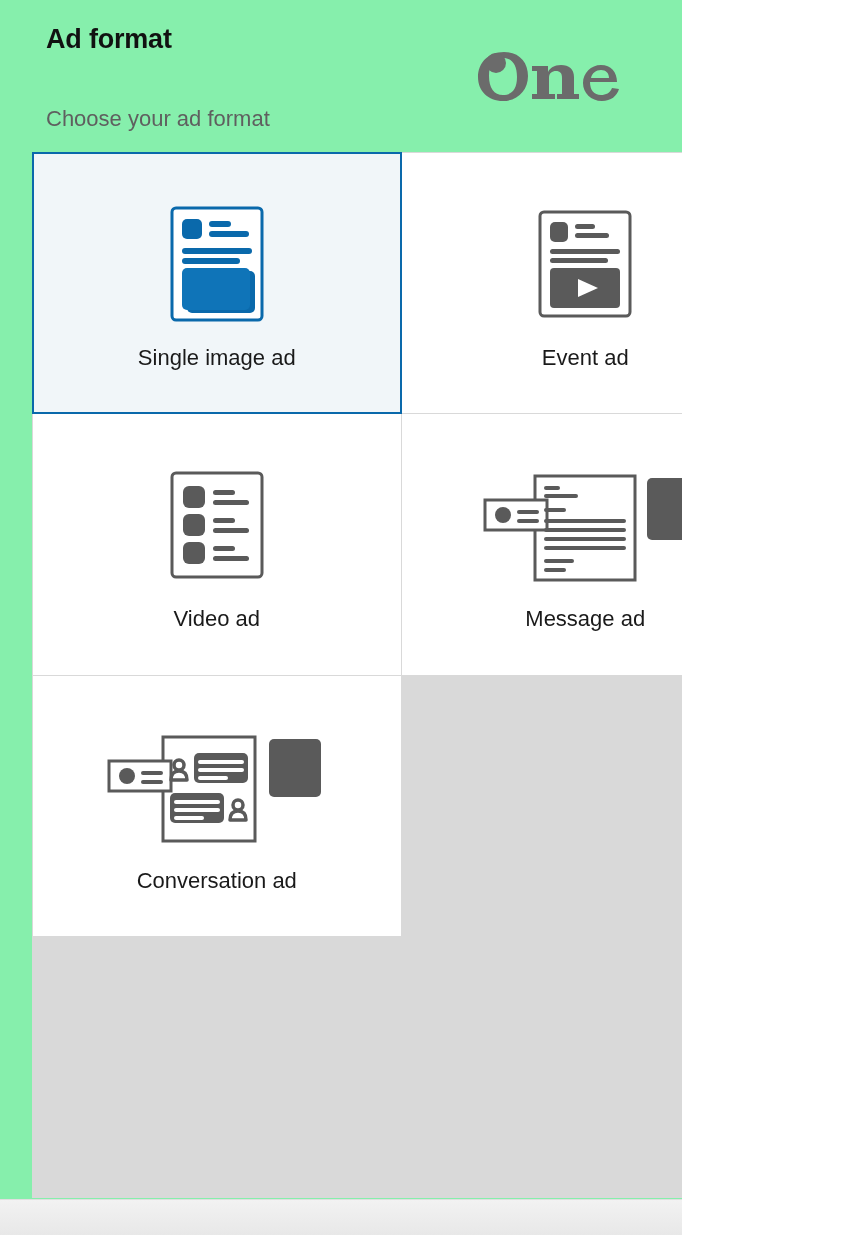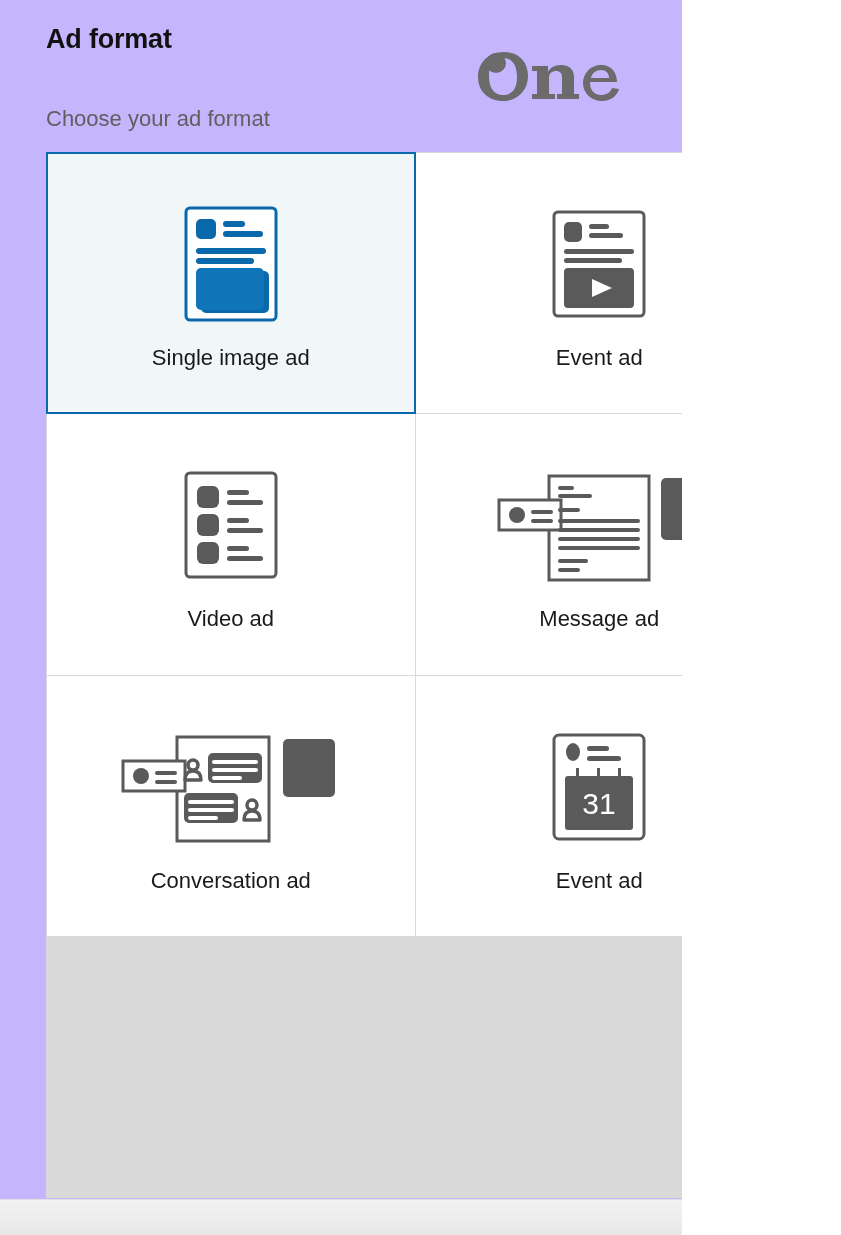--- a/index.html
+++ b/index.html
@@ -5,21 +5,21 @@
   * { box-sizing: border-box; margin: 0; padding: 0; }
   html, body {
     width: 841px; height: 1235px;
     background: #ffffff;
     font-family: "Liberation Sans", sans-serif;
     -webkit-font-smoothing: antialiased;
   }
   .page {
     position: relative;
     width: 682px; height: 1235px;
-    background: #c4b5fd;
+    background: #86efac;
     overflow: hidden;
   }
 
   
   .header {
     position: relative;
     padding: 22px 46px 0 46px;
     height: 152px;
   }
   .page-title {
@@ -40,21 +40,21 @@
     position: absolute;
     right: 58px;
     top: 44px;
     width: 150px;
     height: 60px;
   }
 
   
   .format-grid {
     position: absolute;
-    left: 46px;
+    left: 32px;
     top: 152px;
     width: 738px;
     height: 1046px;
     display: grid;
     grid-template-columns: 1fr 1fr;
     grid-template-rows: repeat(4, 1fr);
     background: #d9d9d9;
     gap: 1px;
     border: 1px solid #d9d9d9;
   }
@@ -233,35 +233,17 @@
           <rect x="73" y="87" width="30" height="4" rx="2" fill="#ffffff"></rect>
           <circle cx="137" cy="76" r="5" fill="none" stroke="#5a5a5a" stroke-width="3.5"></circle>
           <path d="M129 91 C129 84 133 82 137 82 C141 82 145 84 145 91 Z" fill="none" stroke="#5a5a5a" stroke-width="3.5" stroke-linejoin="round"></path>
 
           <rect x="168" y="10" width="52" height="58" rx="5" fill="#5a5a5a"></rect>
         </svg>
       </div>
       <div class="card-label">Conversation ad</div>
     </div>
 
-    <div class="format-card">
-      <div class="card-icon">
-        <svg width="96" height="110" viewBox="0 0 96 110">
-          <rect x="3" y="3" width="90" height="104" rx="5" fill="#ffffff" stroke="#5a5a5a" stroke-width="3"></rect>
-          <ellipse cx="22" cy="20" rx="7" ry="9" fill="#5a5a5a"></ellipse>
-          <rect x="36" y="14" width="22" height="5" rx="2.5" fill="#5a5a5a"></rect>
-          <rect x="36" y="24" width="34" height="5" rx="2.5" fill="#5a5a5a"></rect>
-
-          <rect x="25" y="36" width="3" height="10" fill="#5a5a5a"></rect>
-          <rect x="46" y="36" width="3" height="10" fill="#5a5a5a"></rect>
-          <rect x="67" y="36" width="3" height="10" fill="#5a5a5a"></rect>
-
-          <rect x="14" y="44" width="68" height="54" rx="3" fill="#5a5a5a"></rect>
-          <text x="48" y="82" font-family="'Liberation Sans', sans-serif" font-size="30" fill="#ffffff" text-anchor="middle">31</text>
-        </svg>
-      </div>
-      <div class="card-label">Event ad</div>
-    </div>
 
   </div>
 
   <div class="footer-strip"></div>
 </div>
 
 </body></html>

